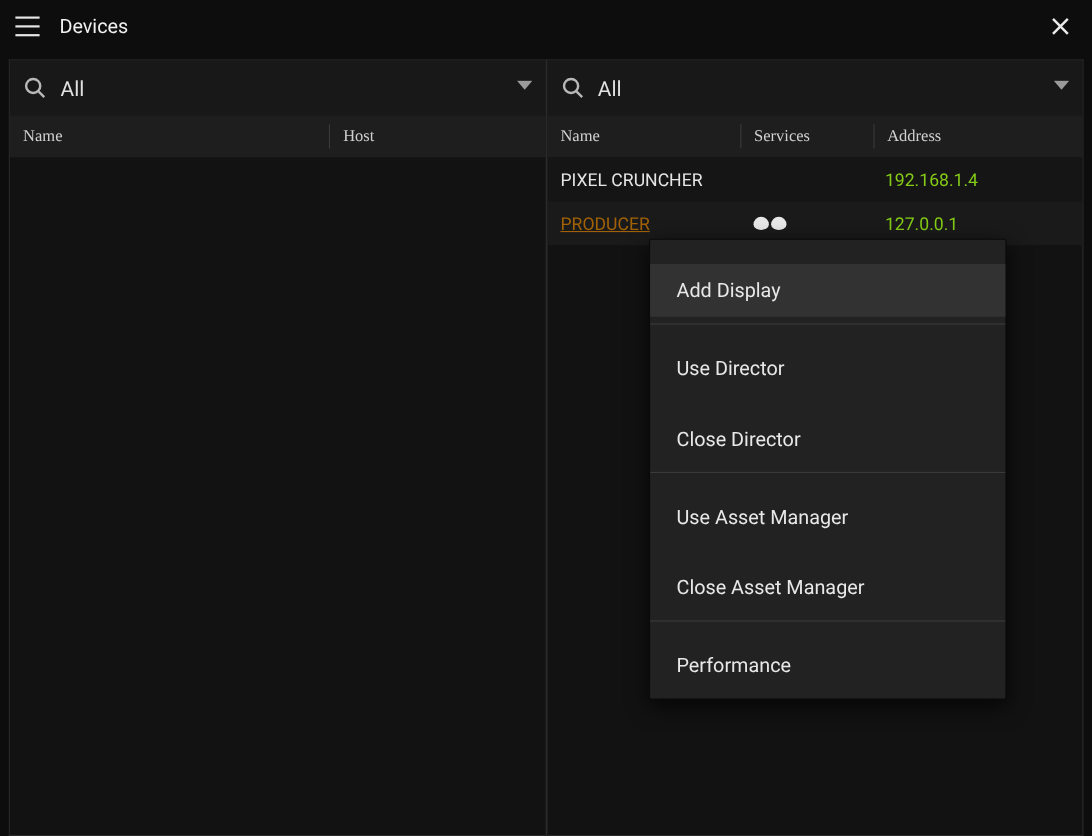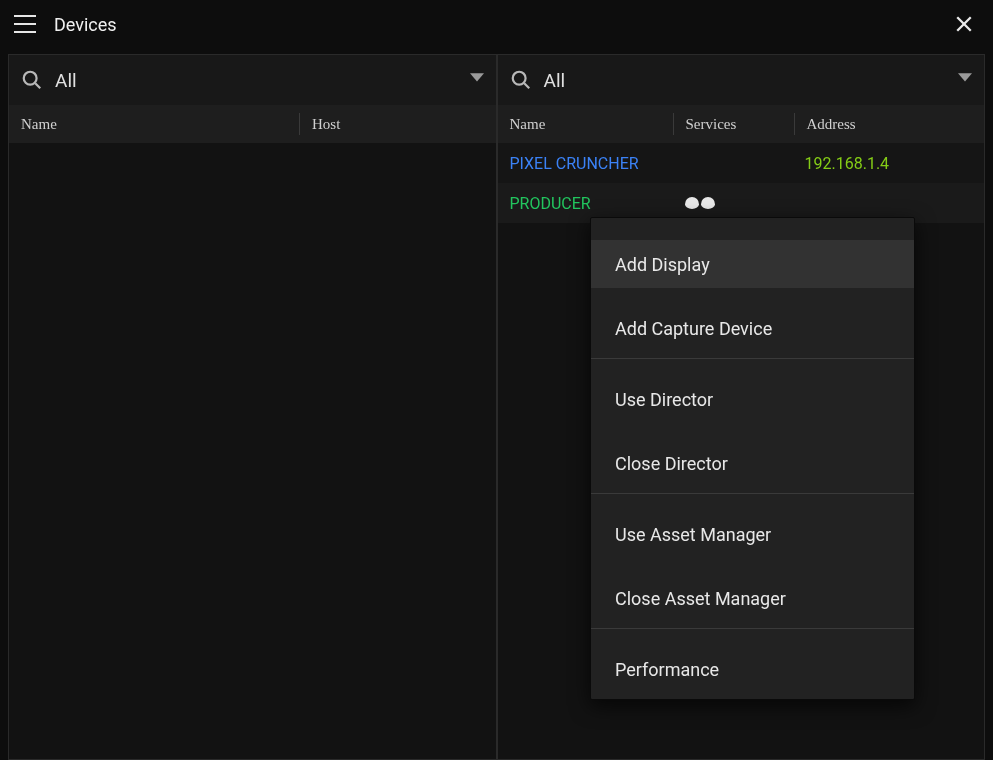--- a/index.html
+++ b/index.html
@@ -134,23 +134,23 @@
     align-items: center;
     height: 40px;
     font-size: 16px;
     background: #151515;
   }
   .row.alt { background: #1a1a1a; }
   .row .cell { padding: 0 12px; }
   .right .row .cell.name { width: 175px; white-space: nowrap; overflow: hidden; }
   .right .row .cell.services { width: 120px; display:flex; align-items:center; gap:2px; }
   .right .row .cell.address { flex: 1; }
-  .row .cell.name { color: #3b82f6; }
+  .row .cell.name { color: #e5e5e5; }
   .row .cell.address { color: #84cc16; }
-  .row.selected .cell.name { color: #22c55e; }
+  .row.selected .cell.name { color: #a16207; text-decoration: underline; }
   .service-dot {
     display:inline-block;
     width:14px; height:12px;
     border-radius:50% 50% 50% 50% / 60% 60% 40% 40%;
     background:#e8e8e8;
   }
   
   .context-menu {
     position: absolute;
     left: 590px;
@@ -257,29 +257,29 @@
             <div class="cell name">PIXEL CRUNCHER</div>
             <div class="cell services"></div>
             <div class="cell address">192.168.1.4</div>
           </div>
           <div class="row alt selected">
             <div class="cell name">PRODUCER</div>
             <div class="cell services">
               <span class="service-dot"></span>
               <span class="service-dot"></span>
             </div>
+            <div class="cell address">127.0.0.1</div>
           </div>
         </div>
     </div>
 
   </div>
 
   <div class="context-menu" id="context-menu">
       <div class="menu-item hover">Add Display</div>
-      <div class="menu-item">Add Capture Device</div>
       <div class="menu-sep"></div>
       <div class="menu-item">Use Director</div>
       <div class="menu-item">Close Director</div>
       <div class="menu-sep"></div>
       <div class="menu-item">Use Asset Manager</div>
       <div class="menu-item">Close Asset Manager</div>
       <div class="menu-sep"></div>
       <div class="menu-item">Performance</div>
     </div>
 

